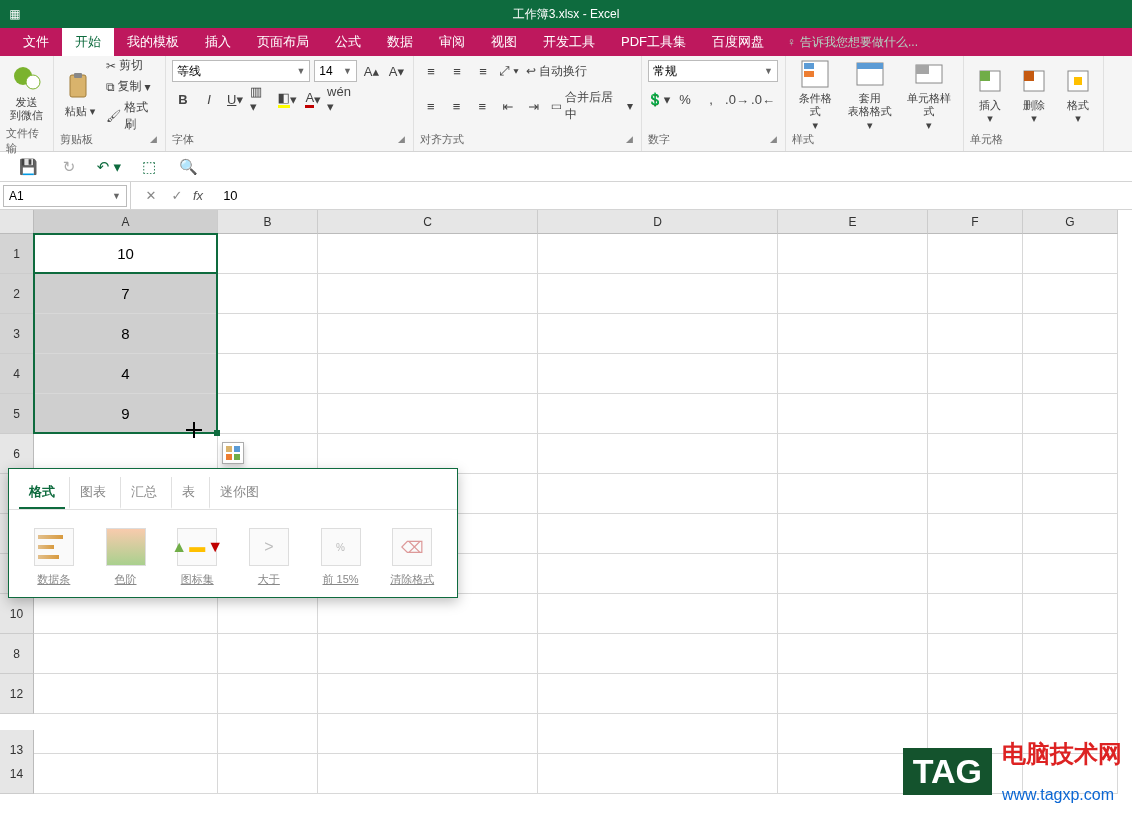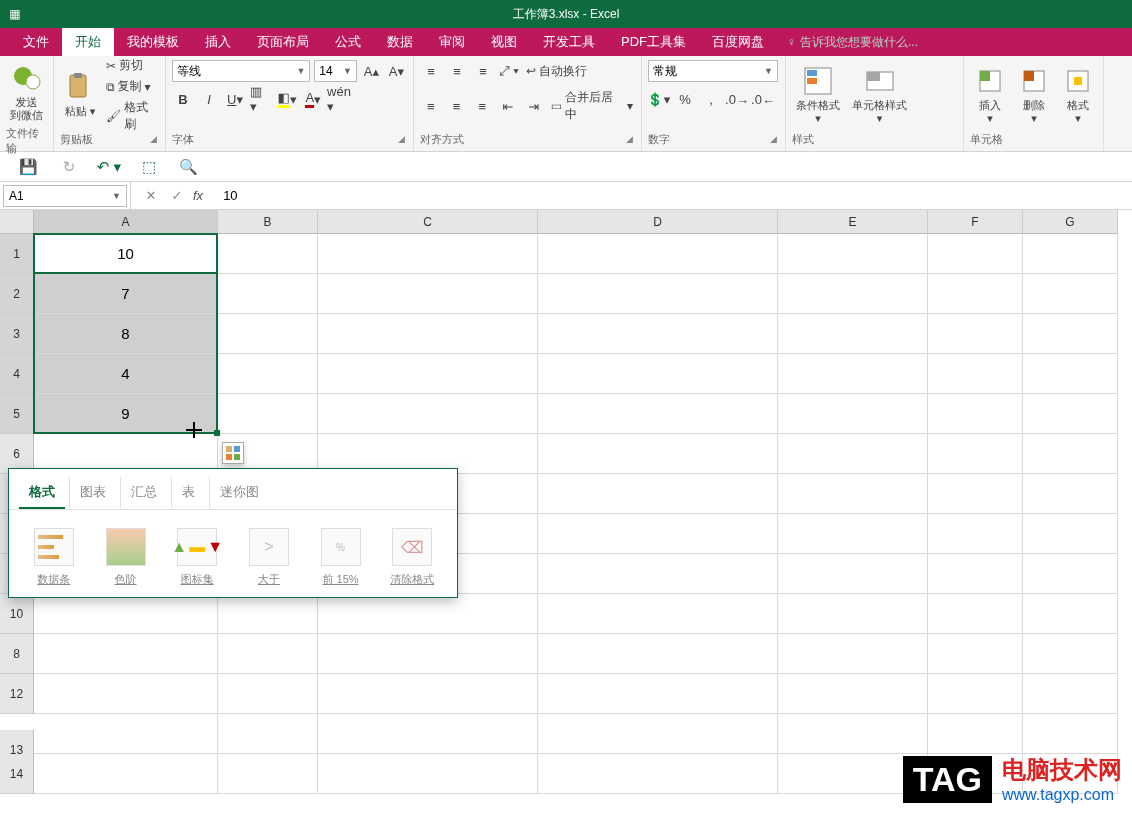--- a/index.html
+++ b/index.html
@@ -72,22 +72,22 @@
 .qa-desc { font-size:11px; color:#999; padding:8px 14px 16px;}
 
 
 .cursor-cross { position:absolute; width:16px; height:16px; pointer-events:none;}
 .cursor-cross::before,.cursor-cross::after{content:"";position:absolute;background:#000;}
 .cursor-cross::before{left:0;top:7px;width:16px;height:2px;}
 .cursor-cross::after{left:7px;top:0;width:2px;height:16px;}
 
 
 .watermark { position:absolute; right:10px; bottom:10px; display:flex; align-items:center; gap:10px;}
-.tag-badge{ background:#000000; color:#fff; font-weight:bold; font-size:34px; padding:4px 10px; font-family:Arial Black,Arial;}
-.wm-text { display:flex; flex-direction:column; }
+.tag-badge{ background:#14532d; color:#fff; font-weight:bold; font-size:34px; padding:4px 10px; font-family:Arial Black,Arial;}
+.wm-text { display:flex; flex-direction:column;gap:16px; }
 .wm-text .l1{ color:#d22; font-size:24px; font-weight:bold; }
 .wm-text .l2{ color:#0b66d3; font-size:16px; }
 </style>
 </head>
 <body>
 
 <div class="titlebar">
   <div class="qat">
     <span class="qat-btn">▦</span>
   </div>
@@ -231,20 +231,30 @@
     <div class="rb-row" style="height:70px">
       <div class="big-btn">
           <span class="icon">
             <svg viewBox="0 0 32 32">
               <rect x="3" y="3" width="26" height="26" fill="#fff" stroke="#888"></rect>
               <rect x="5" y="5" width="10" height="6" fill="#5b9bd5"></rect>
               <rect x="5" y="13" width="10" height="6" fill="#ed7d31"></rect>
             </svg>
           </span>
           <span class="lbl"><span>条件格式</span><br>▾</span>
+        </div>
+      <div class="big-btn">
+          <span class="icon">
+            <svg viewBox="0 0 32 32">
+              <rect x="3" y="5" width="26" height="22" fill="#fff" stroke="#888"></rect>
+              <rect x="3" y="5" width="26" height="6" fill="#5b9bd5"></rect>
+            </svg>
+          </span>
+          <span class="lbl" style="white-space:pre-line"><span>套用
+表格格式</span> ▾</span>
         </div>
       <div class="big-btn">
           <span class="icon">
             <svg viewBox="0 0 32 32">
               <rect x="3" y="7" width="26" height="18" fill="#fff" stroke="#888"></rect>
               <rect x="3" y="7" width="13" height="9" fill="#a5a5a5"></rect>
             </svg>
           </span>
           <span class="lbl"><span>单元格样式</span><br>▾</span>
         </div>

